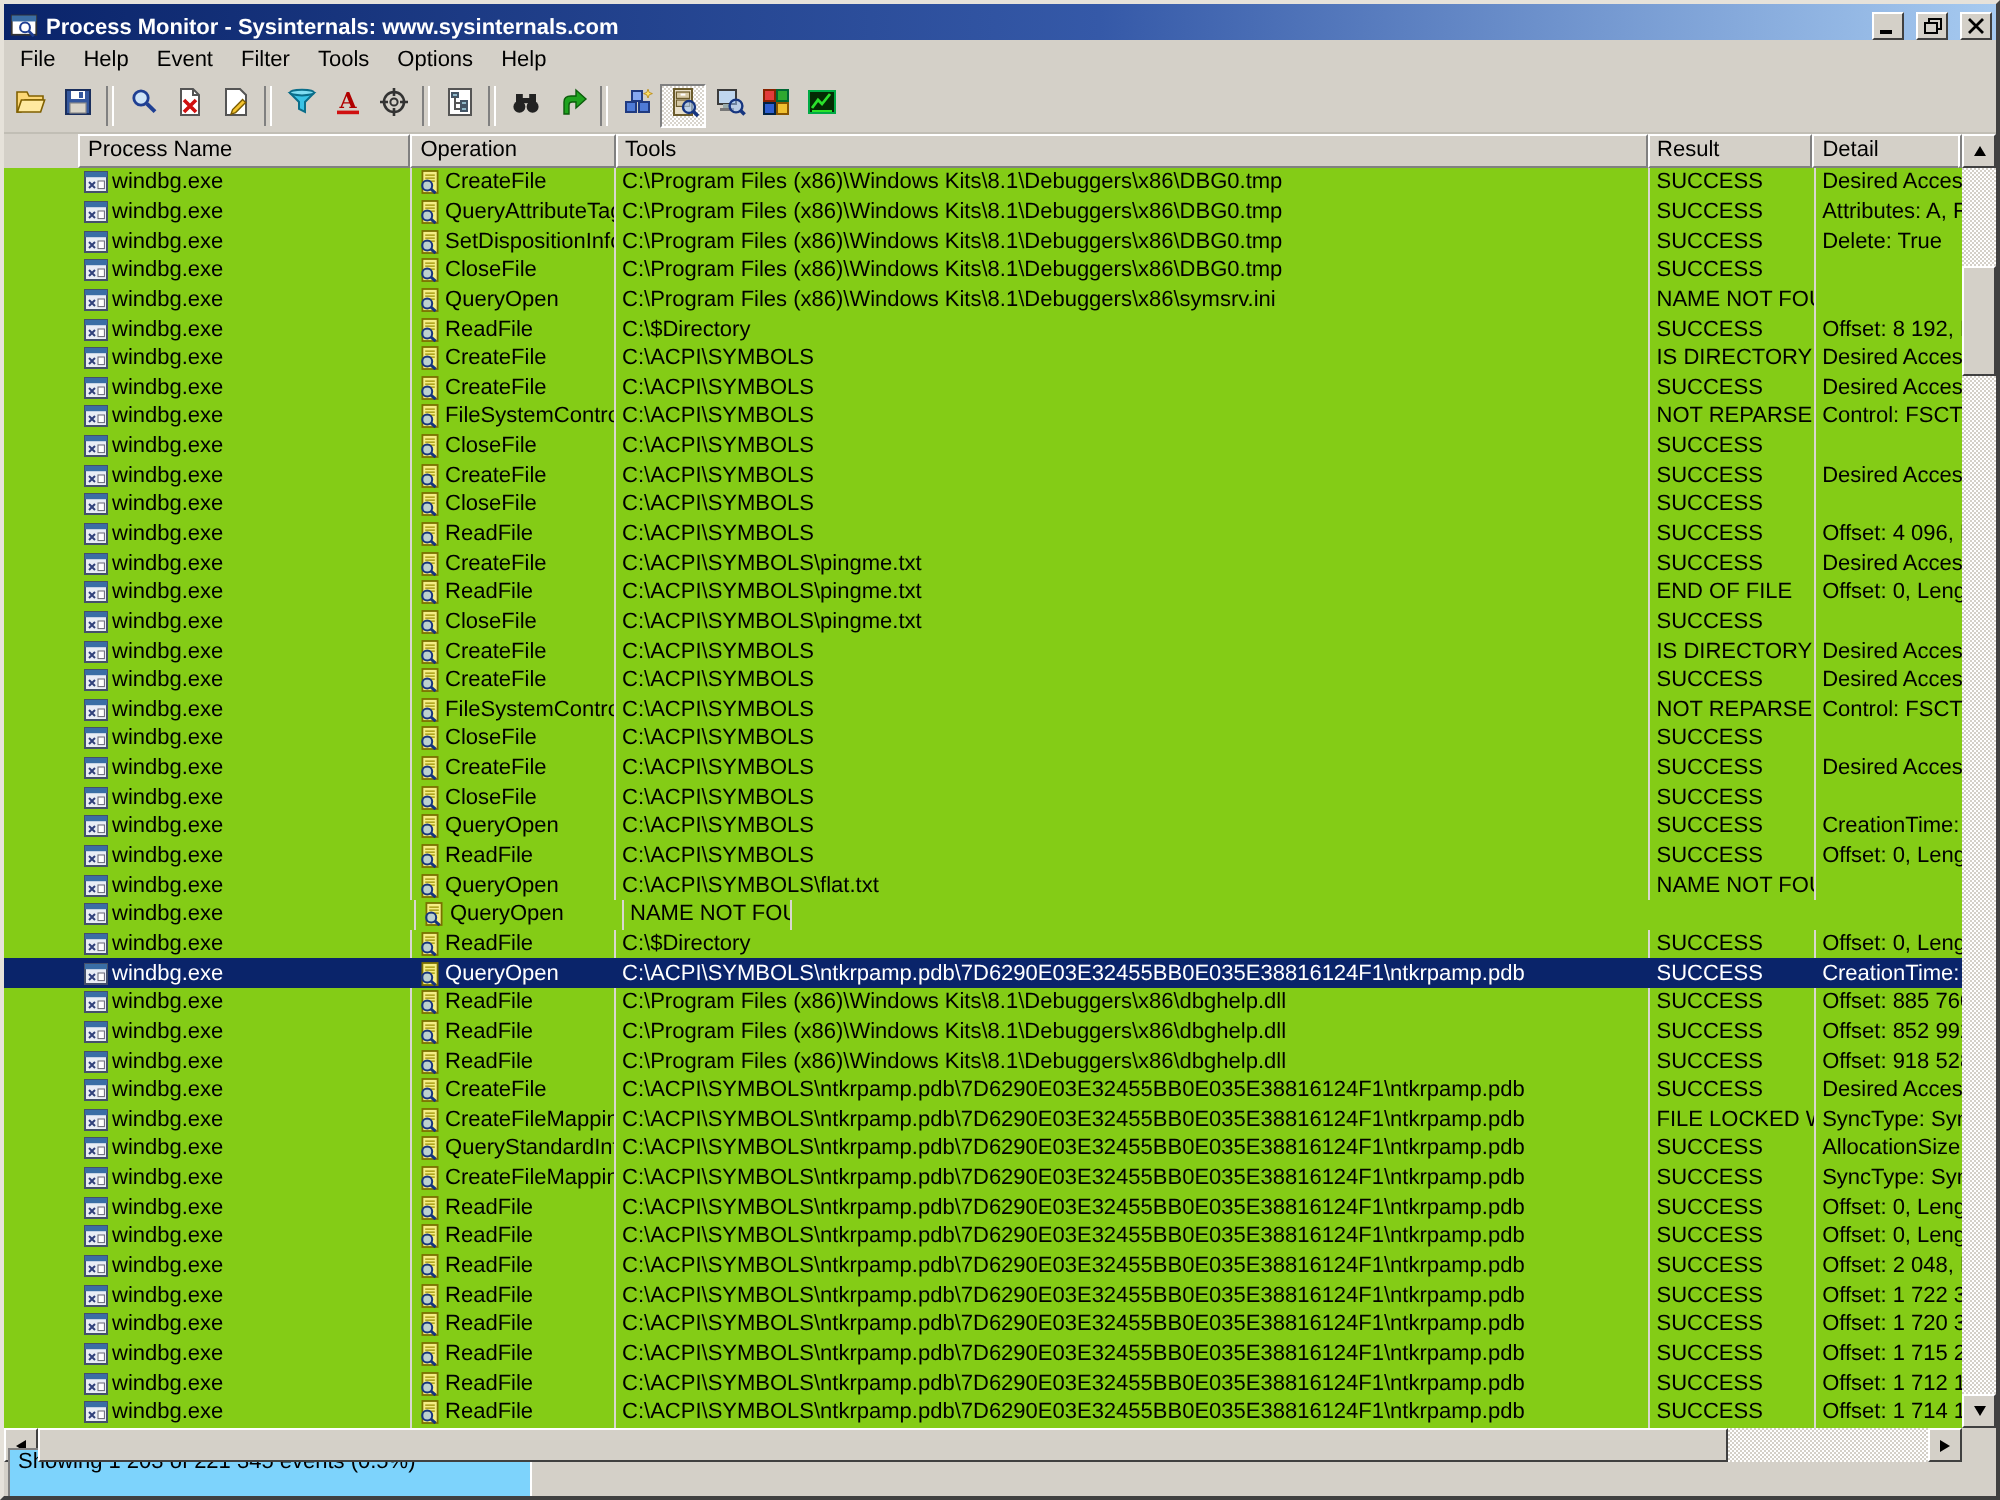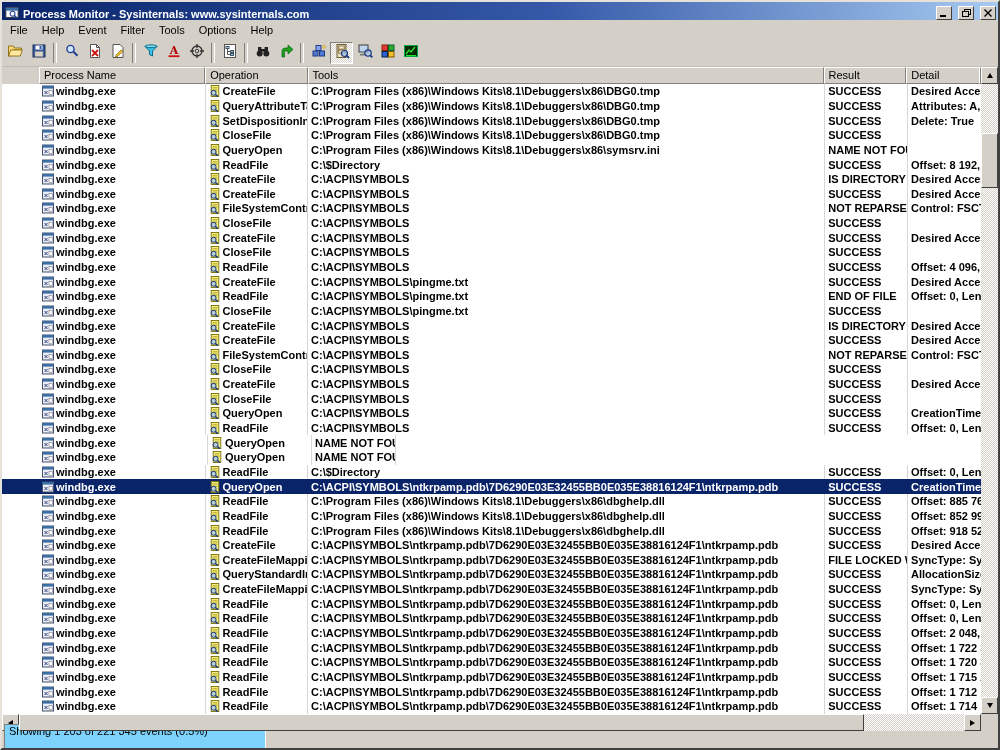--- a/index.html
+++ b/index.html
@@ -24,21 +24,21 @@
     background:conic-gradient(#fff 25%,#d8d4cc 0 50%,#fff 0 75%,#d8d4cc 0);background-size:2px 2px;}
   .tsep{width:2px;height:20px;border-left:1px solid #808080;border-right:1px solid #fff;margin:0 3px;}
   
   .listarea{flex:1;display:flex;background:#D4D0C8;min-height:0;}
   .listmain{width:calc(100% - 17px);display:flex;flex-direction:column;min-width:0;}
   .header{height:17px;flex:0 0 17px;display:flex;background:#D4D0C8;}
   .hcell{box-sizing:border-box;height:17px;line-height:15px;font-size:11px;padding-left:4px;
     background:#D4D0C8;border:1px solid;border-color:#fff #808080 #808080 #fff;
     overflow:hidden;white-space:nowrap;}
   .hfill{flex:1;border:1px solid;border-color:#fff #808080 #808080 #fff;box-sizing:border-box;}
-  .body{flex:1;background:#ffffff;overflow:hidden;position:relative;font-weight:bold;}
+  .body{flex:1;background:#84cc16;overflow:hidden;position:relative;}
   .row{display:flex;height:14.65px;align-items:stretch;}
   .cell{box-sizing:border-box;display:flex;align-items:center;gap:2px;padding-left:3px;
     overflow:hidden;white-space:nowrap;font-size:11px;color:#000;border-right:1px solid #D9D7CF;}
   .c-process{width:169px;margin-left:37px;}
   .c-op{width:104px;}
   .c-path{width:525px;}
   .c-result{width:84px;}
   .c-detail{width:74px;border-right:none;}
   .row.selected{background:#0A246A;}
   .row.selected .cell{color:#fff;border-right-color:#0A246A;}
@@ -1056,20 +1056,23 @@
       <span class="ricon">
         <svg width="12" height="12" viewBox="0 0 12 12">
                   <rect x="2.2" y="0.5" width="7.6" height="11" fill="#F5EE85" stroke="#7a7000" stroke-width="0.9"></rect>
                   <path d="M3.6 2.6h4.8M3.6 4.1h4.8M3.6 5.6h4.8" stroke="#9a8f00" stroke-width="0.6"></path>
                   <circle cx="4.6" cy="7.8" r="2.5" fill="rgba(150,190,255,.6)" stroke="#16357F" stroke-width="1"></circle>
                   <line x1="6.5" y1="9.6" x2="8.8" y2="11.6" stroke="#16357F" stroke-width="1.5"></line>
                 </svg>
       </span>
       <span>QueryOpen</span>
     </div>
+    <div class="cell c-path">
+              <span>C:\ACPI\SYMBOLS\flat.txt</span>
+            </div>
     <div class="cell c-result">
               <span>NAME NOT FOUND</span>
             </div>
     <div class="cell c-detail">
               <span></span>
             </div>
   </div>
           <div class="row">
     <div class="cell c-process">
       <span class="ricon">

